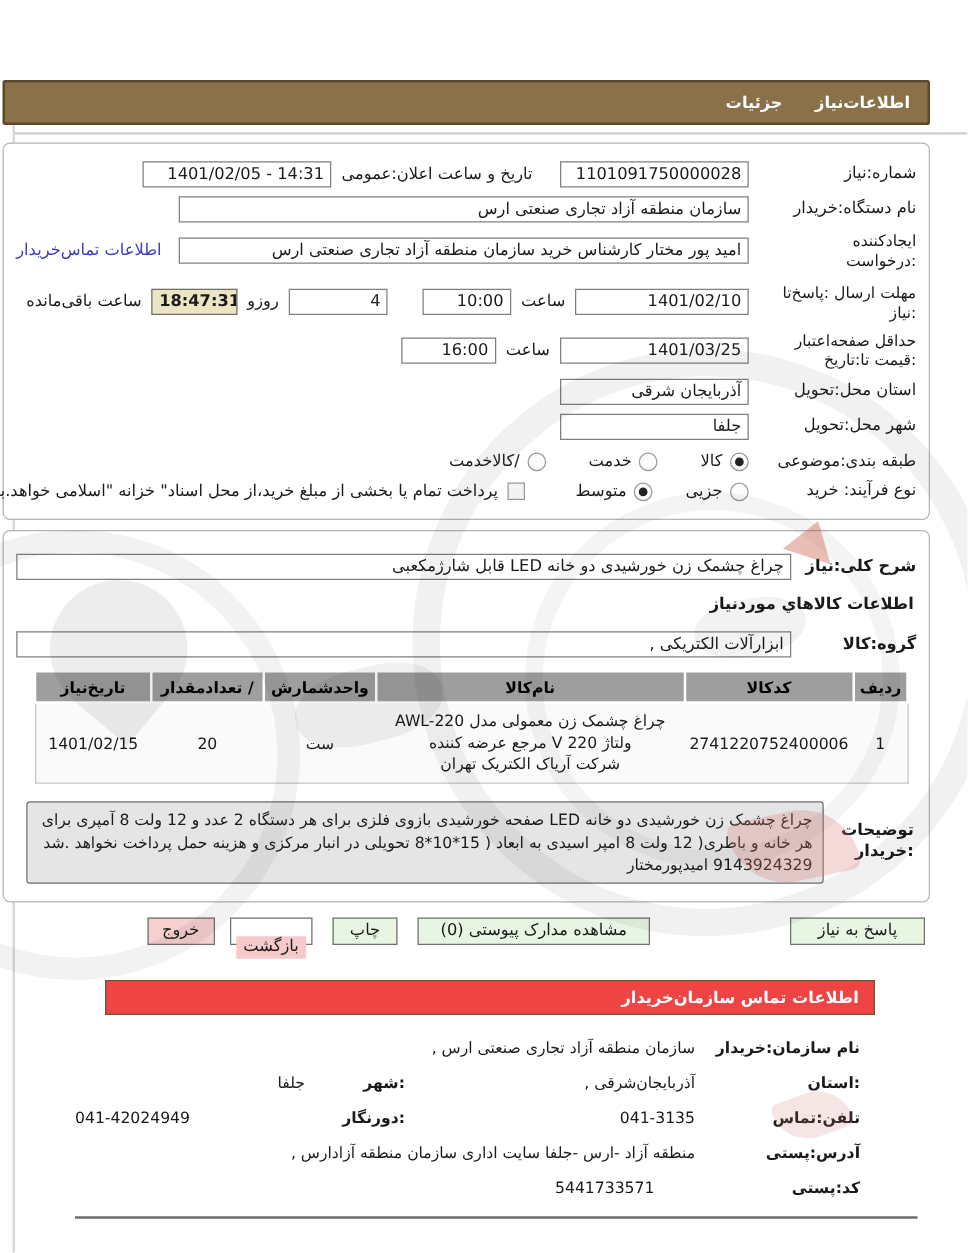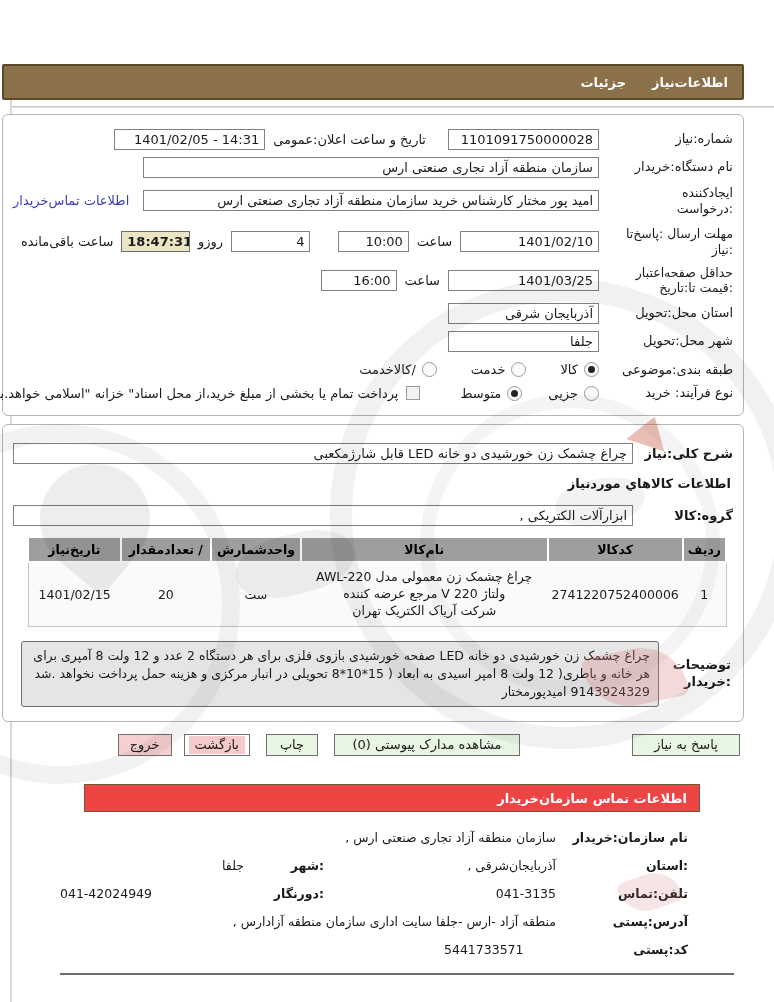--- a/index.html
+++ b/index.html
@@ -86,21 +86,21 @@
   .notes-box { border:1px solid #6e6e6e; border-radius:3px; background:#e5e5e5;
     width:638px; padding:5px 8px; font-size:12.5px; line-height:1.45; }
 
   
   .btnrow { display:flex; align-items:center; margin:12px 34px 0 0; }
   .btn { border:1px solid #6f6f6f; height:22px; line-height:20px; text-align:center;
     font-size:13px; cursor:pointer; background:#fff; padding:0 10px; white-space:nowrap; }
   .btn.green { background:#e7f6e2; }
   .btn.pink { background:#f6cfcf; }
   .btn.back { background:#fff; padding:0 4px; }
-  .btn.back .hl { background:#f6caca; padding:0 6px; display:inline-block; height:18px; line-height:18px; margin-top:1px; }
+  .btn.back .hl { background:#f6caca; padding:0 6px; display:inline-block; height:18px; line-height:18px; margin-top:14px; }
   .g-answer { width:108px; }
   .g-docs { width:186px; margin-right:112px; }
   .g-print { width:52px; margin-right:16px; }
   .b-back { margin-right:16px; }
   .b-exit { width:54px; margin-right:12px; }
 
   
   .contactbar { margin:28px 74px 0 84px; height:28px; background:#ef4444;
     border:1px solid #6d5733; color:#fff; font-weight:bold; font-size:13px;
     display:flex; align-items:center; padding:0 12px; }

